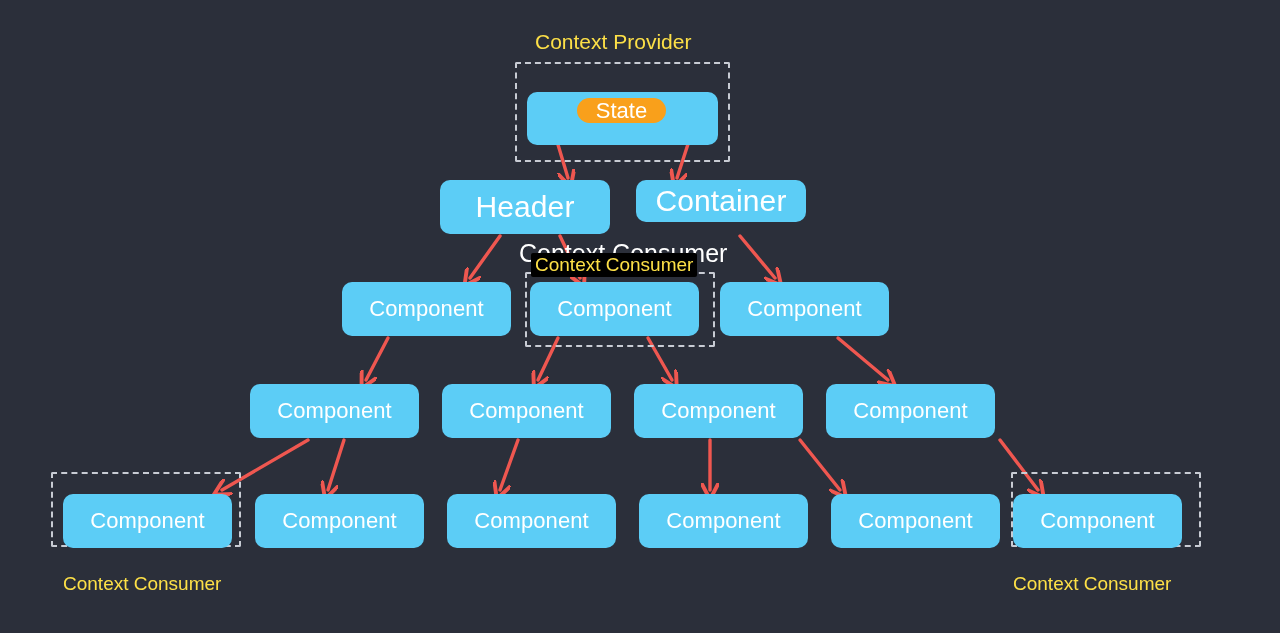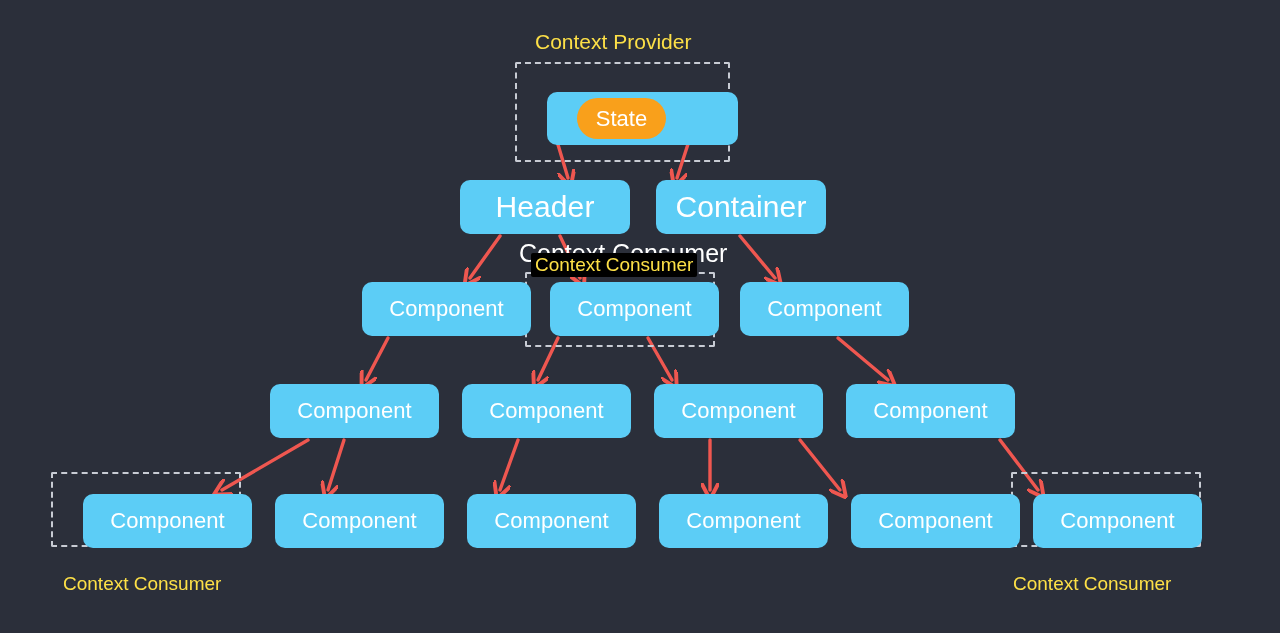--- a/index.html
+++ b/index.html
@@ -28,21 +28,20 @@
     box-sizing: border-box;
     background: #5ccdf6;
     border-radius: 10px;
     color: #ffffff;
     display: flex;
     align-items: center;
     justify-content: center;
     text-align: center;
     white-space: nowrap;
     letter-spacing: .1px;
-    margin-left: 20px;
   }
   .state-pill {
     position: absolute;
     box-sizing: border-box;
     background: #f9a01b;
     border-radius: 999px;
     color: #ffffff;
     display: flex;
     align-items: center;
     justify-content: center;
@@ -103,35 +102,35 @@
 
   <div id="dashed-layer">
       <div class="dashed-box" style="left: 515px; top: 62px; width: 215px; height: 100px; border-color: rgb(200, 204, 212);"></div>
       <div class="dashed-box" style="left: 525px; top: 272px; width: 190px; height: 75px; border-color: rgb(200, 204, 212);"></div>
       <div class="dashed-box" style="left: 51px; top: 472px; width: 190px; height: 75px; border-color: rgb(200, 204, 212);"></div>
       <div class="dashed-box" style="left: 1011px; top: 472px; width: 190px; height: 75px; border-color: rgb(200, 204, 212);"></div>
     </div>
   <div id="node-layer">
       <div class="node" style="left: 527px; top: 92px; width: 191px; height: 53px; font-size: 22px; background: rgb(92, 205, 246); color: rgb(255, 255, 255);"></div>
       <div class="node" style="left: 440px; top: 180px; width: 170px; height: 54px; font-size: 30px; background: rgb(92, 205, 246); color: rgb(255, 255, 255);">Header</div>
-      <div class="node" style="left: 636px; top: 180px; width: 170px; height: 54px; font-size: 30px; background: rgb(92, 205, 246); color: rgb(255, 255, 255);">Container</div>
+      <div class="node" style="left: 636px; top: 180px; width: 170px; height: 42px; font-size: 30px; background: rgb(92, 205, 246); color: rgb(255, 255, 255);">Container</div>
       <div class="node" style="left: 342px; top: 282px; width: 169px; height: 54px; font-size: 22px; background: rgb(92, 205, 246); color: rgb(255, 255, 255);">Component</div>
       <div class="node" style="left: 530px; top: 282px; width: 169px; height: 54px; font-size: 22px; background: rgb(92, 205, 246); color: rgb(255, 255, 255);">Component</div>
       <div class="node" style="left: 720px; top: 282px; width: 169px; height: 54px; font-size: 22px; background: rgb(92, 205, 246); color: rgb(255, 255, 255);">Component</div>
       <div class="node" style="left: 250px; top: 384px; width: 169px; height: 54px; font-size: 22px; background: rgb(92, 205, 246); color: rgb(255, 255, 255);">Component</div>
       <div class="node" style="left: 442px; top: 384px; width: 169px; height: 54px; font-size: 22px; background: rgb(92, 205, 246); color: rgb(255, 255, 255);">Component</div>
       <div class="node" style="left: 634px; top: 384px; width: 169px; height: 54px; font-size: 22px; background: rgb(92, 205, 246); color: rgb(255, 255, 255);">Component</div>
       <div class="node" style="left: 826px; top: 384px; width: 169px; height: 54px; font-size: 22px; background: rgb(92, 205, 246); color: rgb(255, 255, 255);">Component</div>
       <div class="node" style="left: 63px; top: 494px; width: 169px; height: 54px; font-size: 22px; background: rgb(92, 205, 246); color: rgb(255, 255, 255);">Component</div>
       <div class="node" style="left: 255px; top: 494px; width: 169px; height: 54px; font-size: 22px; background: rgb(92, 205, 246); color: rgb(255, 255, 255);">Component</div>
       <div class="node" style="left: 447px; top: 494px; width: 169px; height: 54px; font-size: 22px; background: rgb(92, 205, 246); color: rgb(255, 255, 255);">Component</div>
       <div class="node" style="left: 639px; top: 494px; width: 169px; height: 54px; font-size: 22px; background: rgb(92, 205, 246); color: rgb(255, 255, 255);">Component</div>
       <div class="node" style="left: 831px; top: 494px; width: 169px; height: 54px; font-size: 22px; background: rgb(92, 205, 246); color: rgb(255, 255, 255);">Component</div>
       <div class="node" style="left: 1013px; top: 494px; width: 169px; height: 54px; font-size: 22px; background: rgb(92, 205, 246); color: rgb(255, 255, 255);">Component</div>
-      <div class="state-pill" style="left: 577px; top: 98px; width: 89px; height: 41px; font-size: 22px; background: rgb(249, 160, 27);">State</div>
+      <div class="state-pill" style="left: 577px; top: 98px; width: 89px; height: 25px; font-size: 22px; background: rgb(249, 160, 27);">State</div>
     </div>
   <div id="caption-layer">
       <div class="caption" style="left: 535px; top: 30px; font-size: 21px;">Context Provider</div>
       <div class="caption behind" style="left: 519px; top: 239px; font-size: 25px;">Context Consumer</div>
       <div class="caption boxed" style="left: 531px; top: 253px; font-size: 19px;">Context Consumer</div>
       <div class="caption" style="left: 63px; top: 573px; font-size: 19px;">Context Consumer</div>
       <div class="caption" style="left: 1013px; top: 573px; font-size: 19px;">Context Consumer</div>
     </div>
 
 </div>

